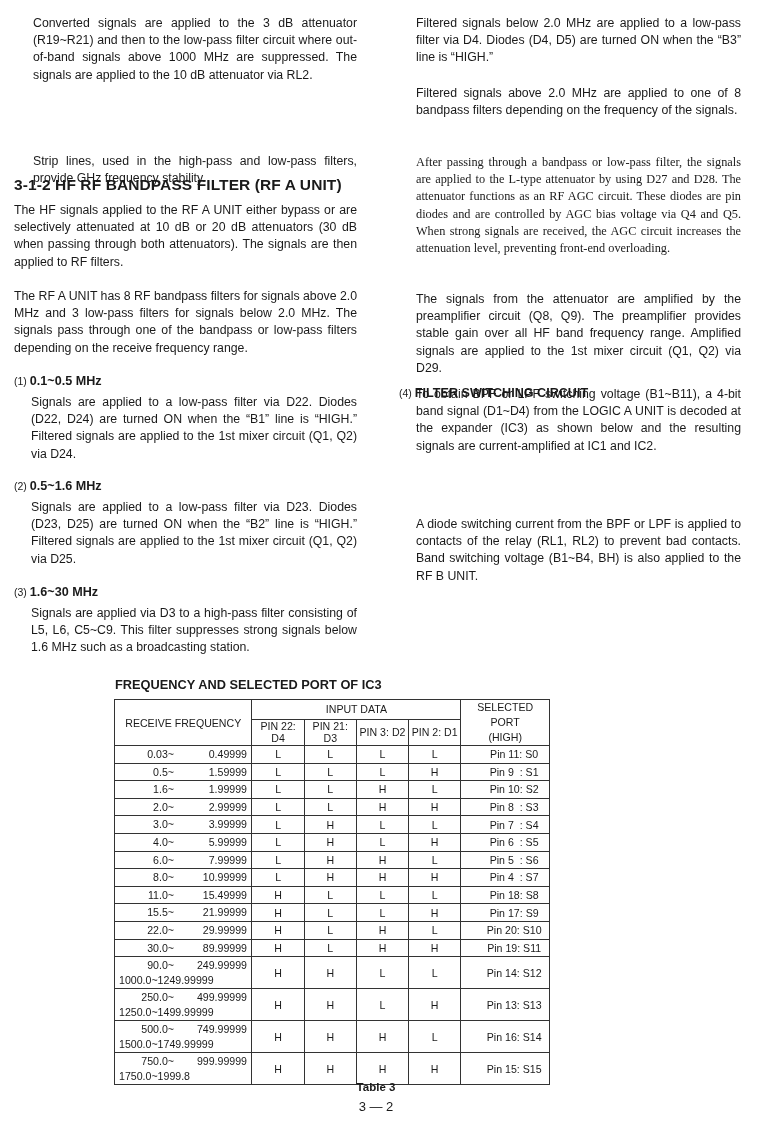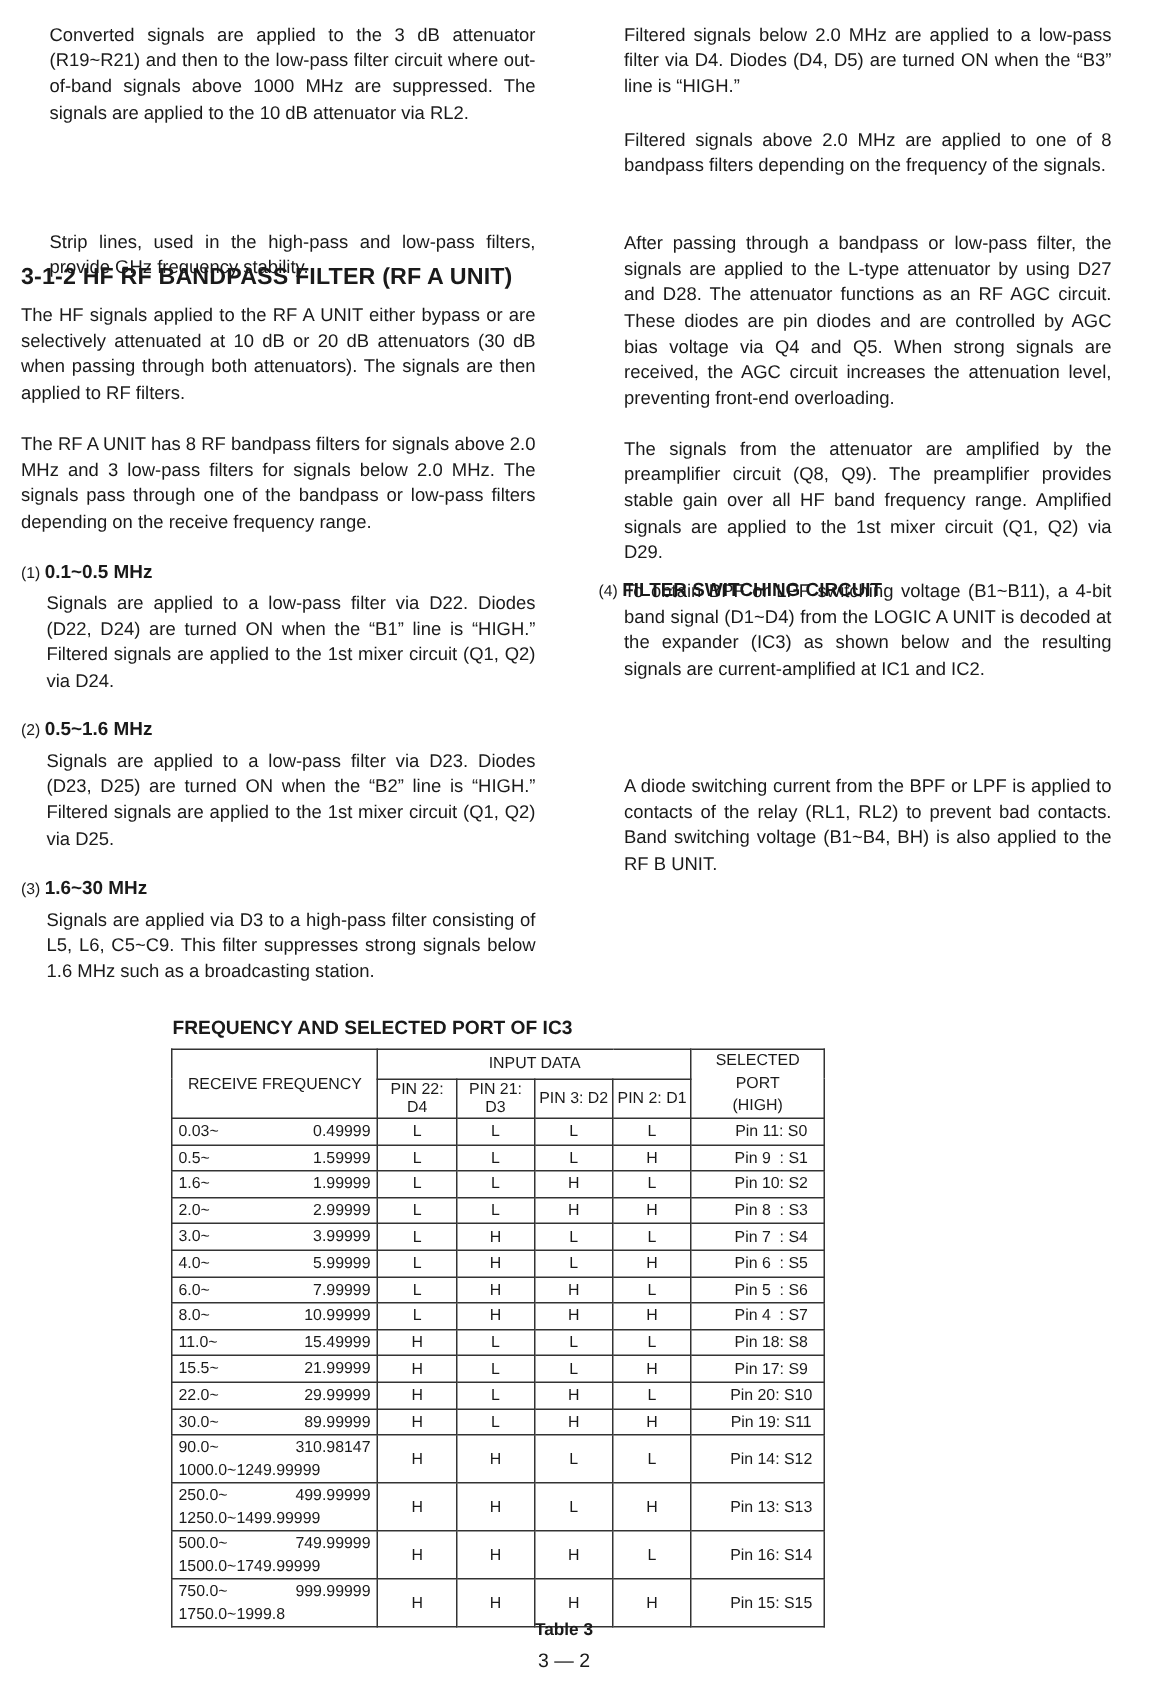--- a/index.html
+++ b/index.html
@@ -27,21 +27,21 @@
     border: 1px solid #333; padding: 0; text-align: center; font-weight: normal;
   }
   table.ic3 th { height: 18px; }
   table.ic3 th.freq-h { width: 139px; }
   table.ic3 th.pin-h { width: 70px; }
   table.ic3 th.port-h { width: 96px; line-height: 15px; }
   table.ic3 tr.single td { height: 16.6px; }
   table.ic3 tr.double td { height: 31px; }
   table.ic3 td.freq { text-align: left; padding-left: 4px; }
   .freq-line { display: flex; white-space: nowrap; line-height: 14.5px; }
-  .freq-line .lo { width: 55px; text-align: left; }
+  .freq-line .lo { width: 55px; text-align: right; }
   .freq-line .hi { width: 73px; text-align: right; }
   .freq-line.wide .lo { width: auto; }
   .freq-line.wide .hi { width: auto; text-align: left; }
   td.port { text-align: left; padding-left: 18px !important; }
 
   .caption { position: absolute; left: 0; width: 766px; text-align: center; }
   .caption.table-cap { top: 1081px; font-weight: bold; font-size: 11.5px; left: -7px; }
   .caption.page-num { top: 1099px; font-size: 13px; left: -7px; }
 </style>
 </head>
@@ -83,21 +83,21 @@
 <div class="block" style="left:31px; top:605px; width:326px;">
   <p>Signals are applied via D3 to a high-pass filter consisting of L5, L6, C5~C9.   This filter suppresses strong signals below 1.6 MHz such as a broadcasting station.</p>
 </div>
 
 <div class="block" style="left:416px; top:15px; width:325px;">
   <p>Filtered signals below 2.0 MHz are applied to a low-pass filter via D4.   Diodes (D4, D5) are turned ON when the “B3” line is “HIGH.”</p>
 </div>
 <div class="block" style="left:416px; top:85px; width:325px;">
   <p>Filtered signals above 2.0 MHz are applied to one of 8 bandpass filters depending on the frequency of the signals.</p>
 </div>
-<div class="block" style="left:416px; top:154px; width:325px;">
+<div class="block" style="left:416px; top:154px; width:325px;font-family:Liberation Serif, serif;">
   <p>After passing through a bandpass or low-pass filter, the signals are applied to the L-type attenuator by using D27 and D28.   The attenuator functions as an RF AGC circuit.   These diodes are pin diodes and are controlled by AGC bias voltage via Q4 and Q5.  When strong signals are received, the AGC circuit increases the attenuation level, preventing front-end overloading.</p>
 </div>
 <div class="block" style="left:416px; top:291px; width:325px;">
   <p>The signals from the attenuator are amplified by the preamplifier circuit (Q8, Q9).   The preamplifier provides stable gain over all HF band frequency range. Amplified signals are applied to the 1st mixer circuit (Q1, Q2) via D29.</p>
 </div>
 
 <div class="sub-heading" style="left:399px; top:366px;margin-top:20px;">
   <span class="num">(4)</span><span>FILTER SWITCHING CIRCUIT</span>
 </div>
 <div class="block" style="left:416px; top:386px; width:325px;">
@@ -280,21 +280,21 @@
         <td>H</td>
         <td>L</td>
         <td>H</td>
         <td>H</td>
         <td class="port" style="white-space: pre;">Pin 19: S11</td>
       </tr>
       <tr class="double">
         <td class="freq">
           <div class="freq-line">
             <span class="lo">90.0~</span>
-            <span class="hi">310.98147</span>
+            <span class="hi">249.99999</span>
           </div>
           <div class="freq-line wide">
             <span class="lo">1000.0~</span>
             <span class="hi">1249.99999</span>
           </div>
         </td>
         <td>H</td>
         <td>H</td>
         <td>L</td>
         <td>L</td>

